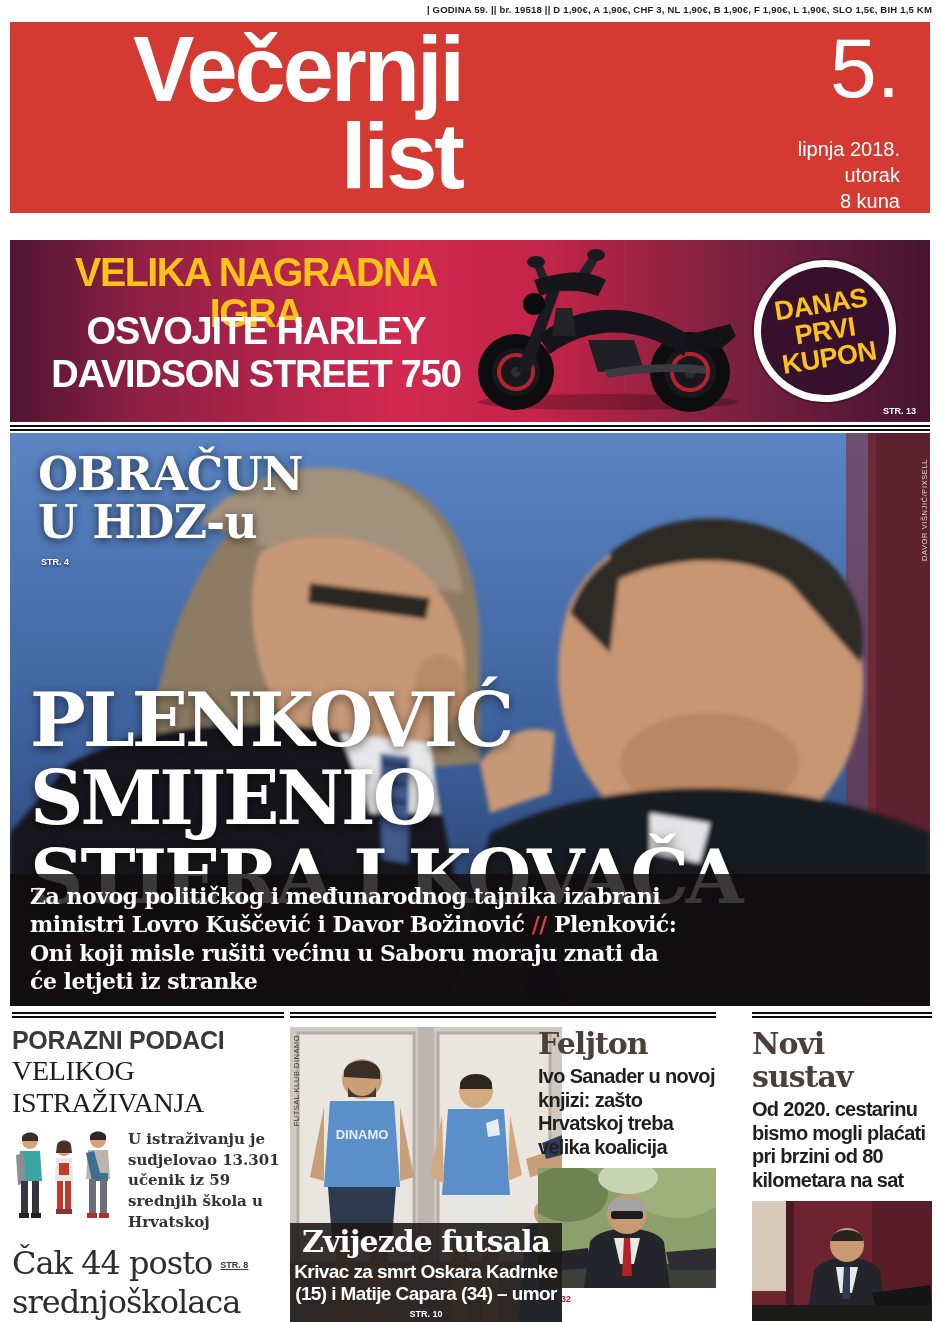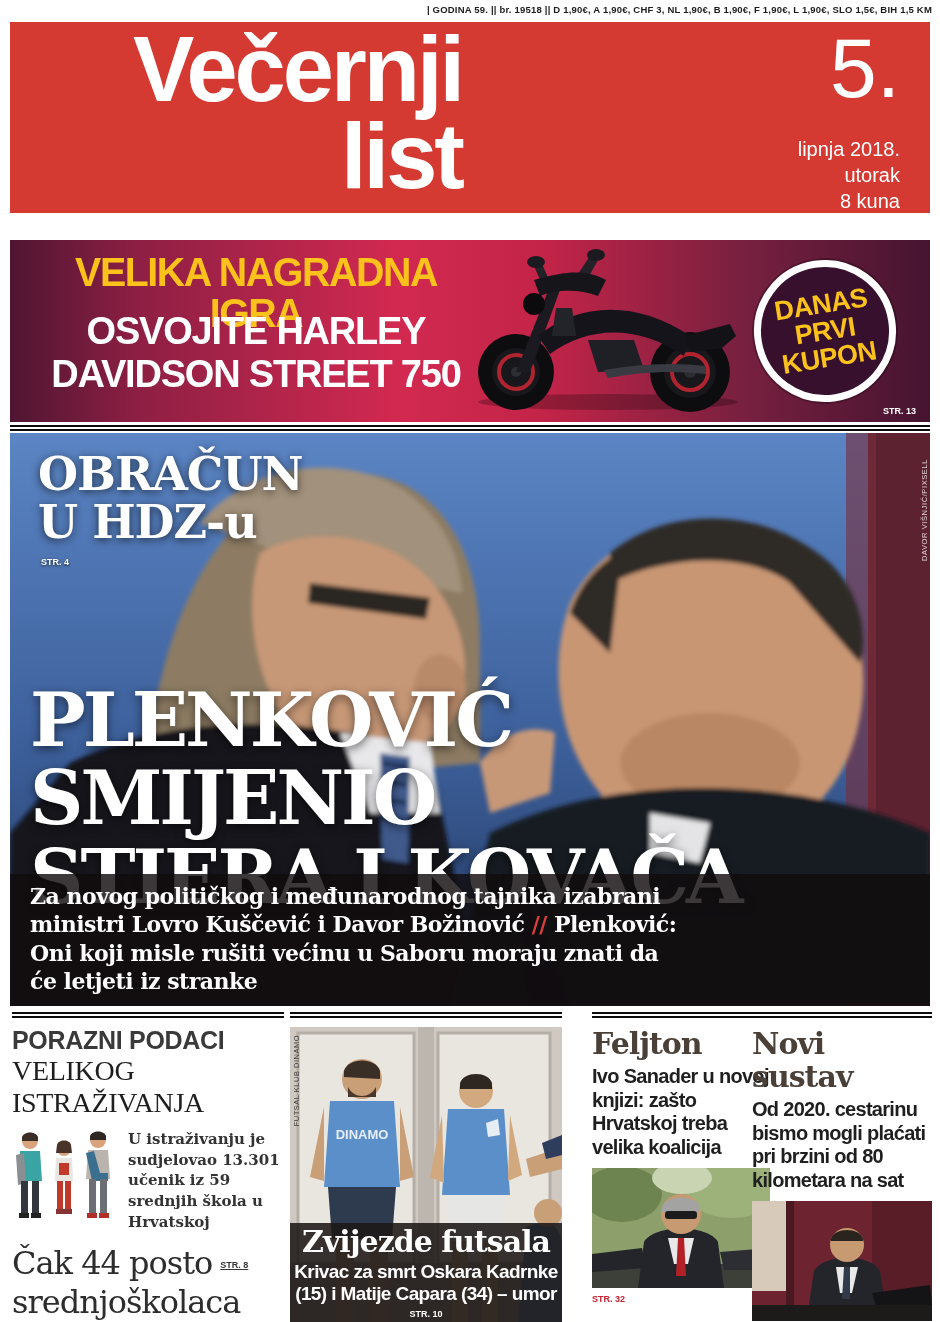--- a/index.html
+++ b/index.html
@@ -55,21 +55,21 @@
   .deck { width:648px; font:700 22px/1.3 "DejaVu Serif", serif; color:#fff; letter-spacing:-.5px; }
   .deck .sep { color:#d8413a; }
   .photo-credit { position:absolute; top:26px; right:1px; writing-mode:vertical-rl; transform:rotate(180deg);
                   font:400 7.5px "Liberation Sans", sans-serif; color:rgba(255,255,255,.8); letter-spacing:.6px; }
 
   
   .bottom { position:absolute; top:1012px; left:10px; right:10px; height:300px; }
   .col { position:absolute; top:0; }
   .col1 { left:2px;  width:272px; }
   .col2 { left:280px; width:272px; height:298px; }
-  .col3 { left:582px; width:178px; }
+  .col3 { left:528px; width:178px; }
   .col4 { left:742px; width:180px; }
   .dblrule { height:6px; border-top:2px solid #0c0c0c; border-bottom:2px solid #0c0c0c; margin-bottom:9px; }
 
   .survey-kicker  { font:800 25px/1.1 "Liberation Sans", sans-serif; color:#3a3a3a; letter-spacing:-.3px; }
   .survey-kicker2 { font:400 28px/1.15 "Liberation Serif", serif; color:#1e1e1e; letter-spacing:-.3px; }
   .survey-row { display:flex; margin-top:10px; }
   .survey-note { font:700 15px/1.38 "DejaVu Serif", serif; color:#333; margin-left:10px; width:152px; }
   .survey-headline { margin-top:12px; font:400 32px/1.22 "DejaVu Serif", serif; color:#2d2d2d; letter-spacing:-1px; }
   .inline-ref { font:700 9px "Liberation Sans", sans-serif; color:#333; padding-left:8px; vertical-align:6px; letter-spacing:0;text-decoration:underline; }
 

